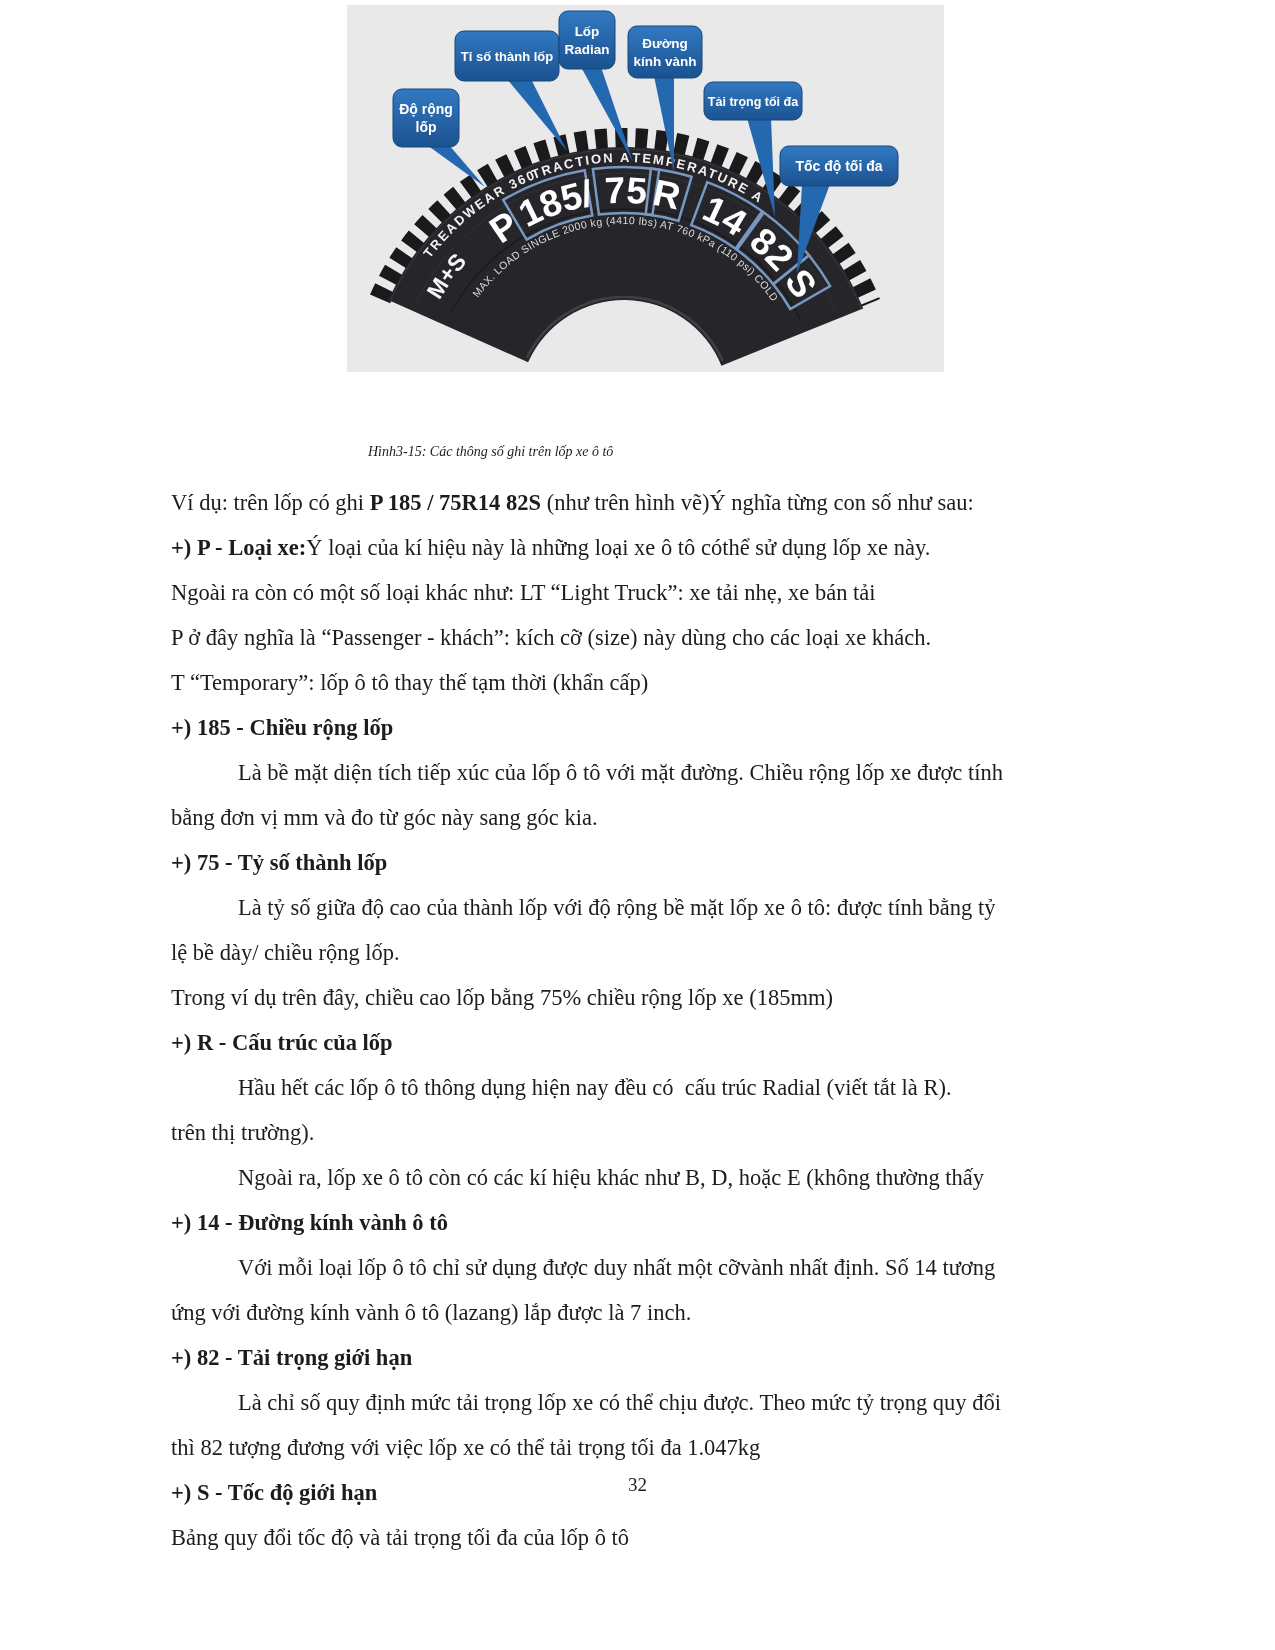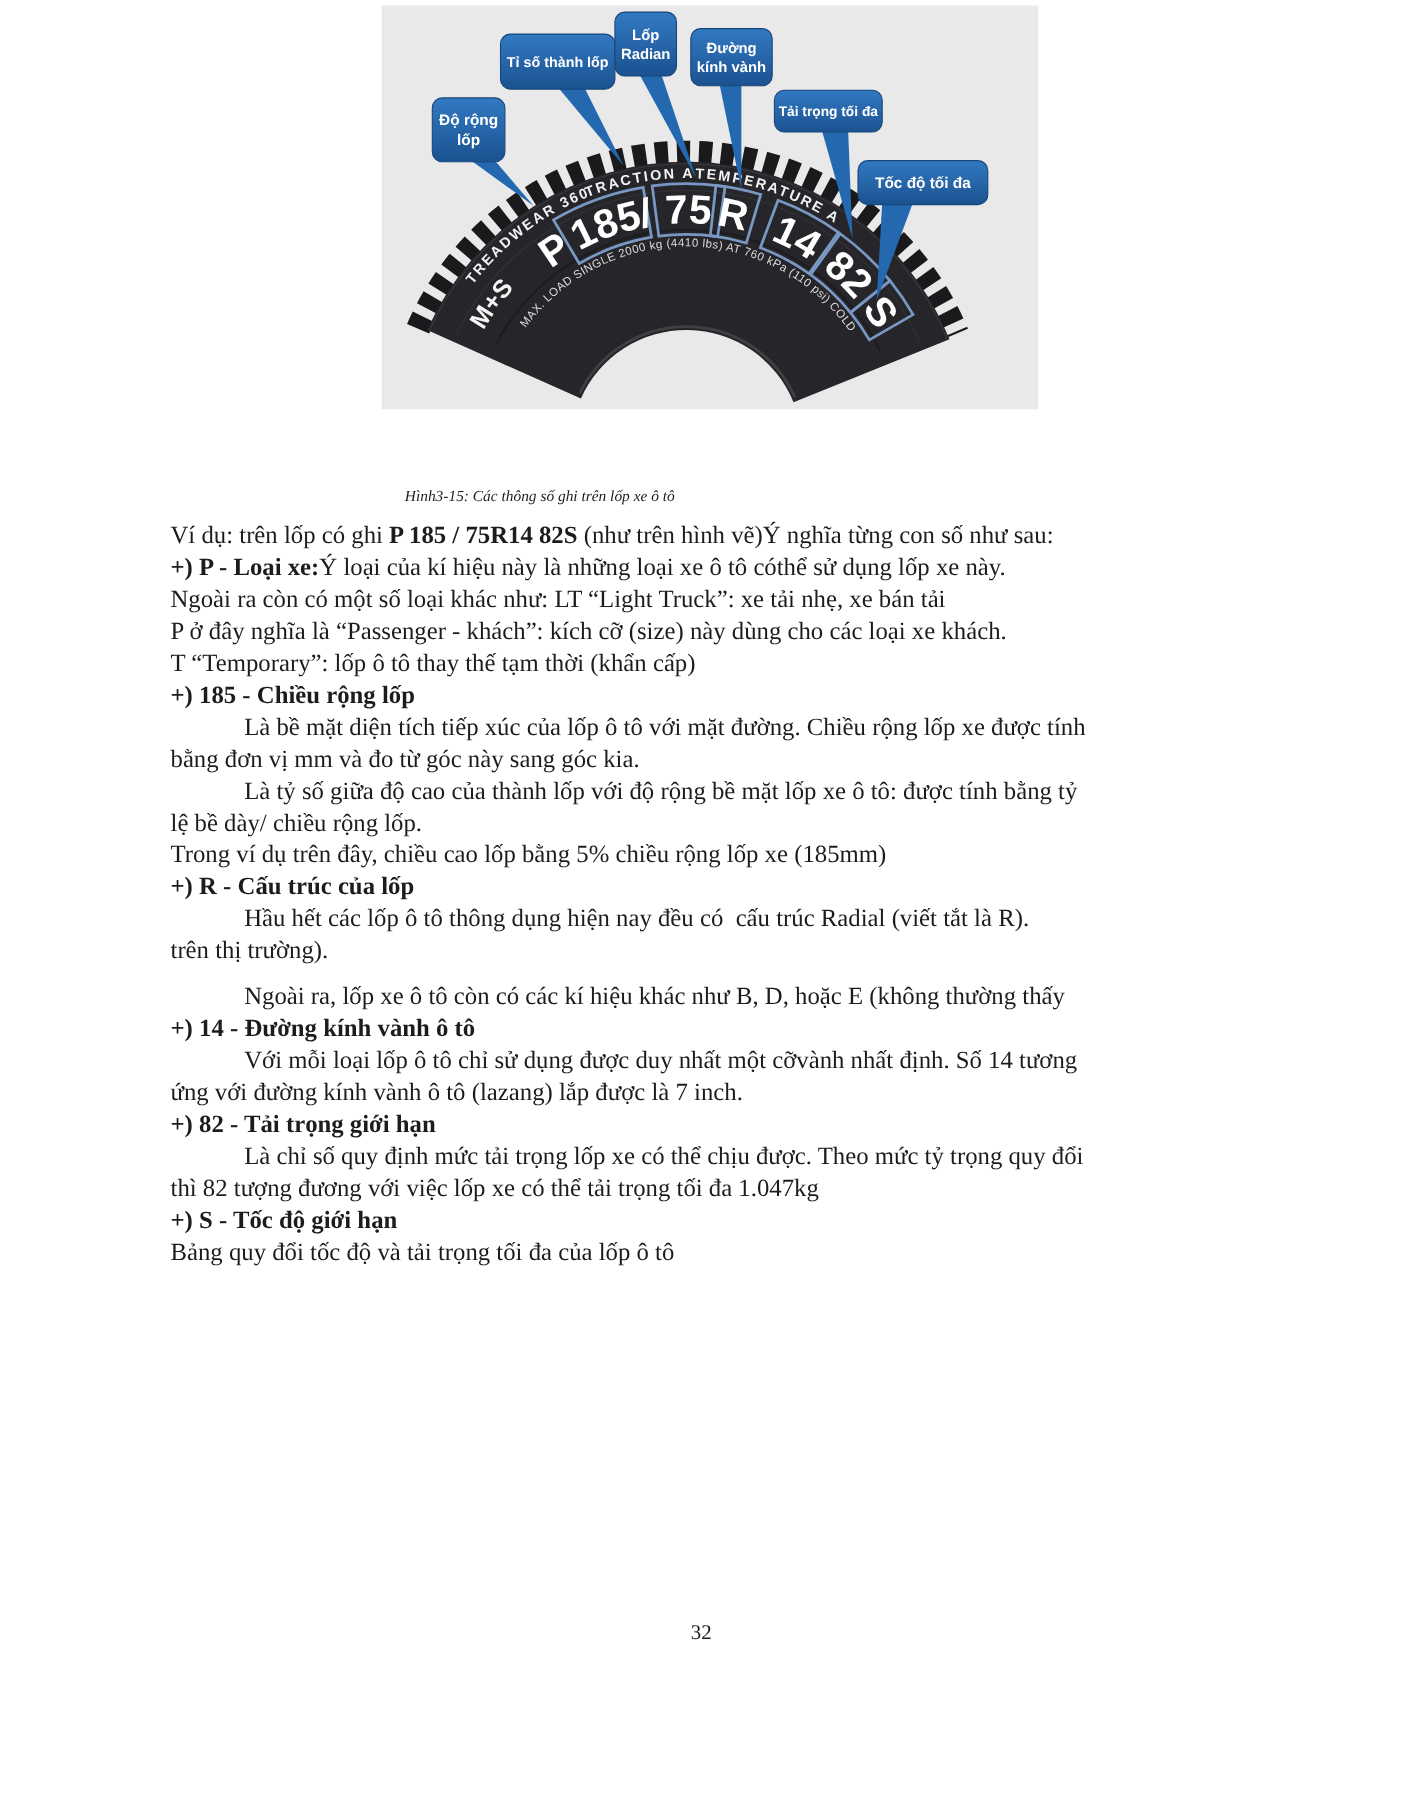--- a/index.html
+++ b/index.html
@@ -2,21 +2,21 @@
 <html><head>
 <meta charset="utf-8">
 <style>
   html,body{margin:0;padding:0;}
   body{background:#888;}
   .page{position:relative;width:1275px;height:1650px;background:#ffffff;overflow:hidden;
         font-family:"Liberation Serif", serif;color:#1c1c1c;}
   .figure{position:absolute;left:347px;top:5px;width:597px;height:367px;background:#e9e9e9;overflow:hidden;}
   .caption{position:absolute;left:368px;top:444px;font-size:14px;font-style:italic;white-space:pre;}
   .content{position:absolute;left:155px;top:472px;width:1060px;}
-  .line{margin:0;font-size:22.5px;line-height:29px;white-space:pre;}
+  .line{margin:16px;font-size:22.5px;line-height:29px;white-space:pre;}
   .line b{font-weight:bold;}
   .ind{text-indent:67px;}
   .sp{margin-top:13px;}
   .page-number{position:absolute;left:0;top:1474px;width:100%;text-align:center;font-size:19px;font-family:Liberation Serif, serif;}
   svg text{font-family:"Liberation Sans", sans-serif;}
 </style>
 </head>
 <body>
 
 <div class="page">
@@ -102,23 +102,24 @@
   <div class="caption">Hình3-15: Các thông số ghi trên lốp xe ô tô</div>
   <div class="content" id="content">
       <p class="line"><span>Ví dụ: trên lốp có ghi </span><b>P 185 / 75R14 82S </b><span>(như trên hình vẽ)Ý nghĩa từng con số như sau:</span></p>
       <p class="line"><b>+) P - Loại xe:</b><span>Ý loại của kí hiệu này là những loại xe ô tô cóthể sử dụng lốp xe này.</span></p>
       <p class="line"><span>Ngoài ra còn có một số loại khác như: LT “Light Truck”: xe tải nhẹ, xe bán tải</span></p>
       <p class="line"><span>P ở đây nghĩa là “Passenger - khách”: kích cỡ (size) này dùng cho các loại xe khách.</span></p>
       <p class="line"><span>T “Temporary”: lốp ô tô thay thế tạm thời (khẩn cấp)</span></p>
       <p class="line"><b>+) 185 - Chiều rộng lốp</b></p>
       <p class="line ind"><span>Là bề mặt diện tích tiếp xúc của lốp ô tô với mặt đường. Chiều rộng lốp xe được tính</span></p>
       <p class="line"><span>bằng đơn vị mm và đo từ góc này sang góc kia.</span></p>
+      <p class="line"><b>+) 75 - Tỷ số thành lốp</b></p>
       <p class="line ind"><span>Là tỷ số giữa độ cao của thành lốp với độ rộng bề mặt lốp xe ô tô: được tính bằng tỷ</span></p>
       <p class="line"><span>lệ bề dày/ chiều rộng lốp.</span></p>
-      <p class="line"><span>Trong ví dụ trên đây, chiều cao lốp bằng 5% chiều rộng lốp xe (185mm)</span></p>
+      <p class="line"><span>Trong ví dụ trên đây, chiều cao lốp bằng 75% chiều rộng lốp xe (185mm)</span></p>
       <p class="line"><b>+) R - Cấu trúc của lốp</b></p>
       <p class="line ind"><span>Hầu hết các lốp ô tô thông dụng hiện nay đều có  cấu trúc Radial (viết tắt là R).</span></p>
       <p class="line"><span>trên thị trường).</span></p>
       <p class="line ind sp"><span>Ngoài ra, lốp xe ô tô còn có các kí hiệu khác như B, D, hoặc E (không thường thấy</span></p>
       <p class="line"><b>+) 14 - Đường kính vành ô tô</b></p>
       <p class="line ind"><span>Với mỗi loại lốp ô tô chỉ sử dụng được duy nhất một cỡvành nhất định. Số 14 tương</span></p>
       <p class="line"><span>ứng với đường kính vành ô tô (lazang) lắp được là 7 inch.</span></p>
       <p class="line"><b>+) 82 - Tải trọng giới hạn</b></p>
       <p class="line ind"><span>Là chỉ số quy định mức tải trọng lốp xe có thể chịu được. Theo mức tỷ trọng quy đổi</span></p>
       <p class="line"><span>thì 82 tượng đương với việc lốp xe có thể tải trọng tối đa 1.047kg</span></p>

